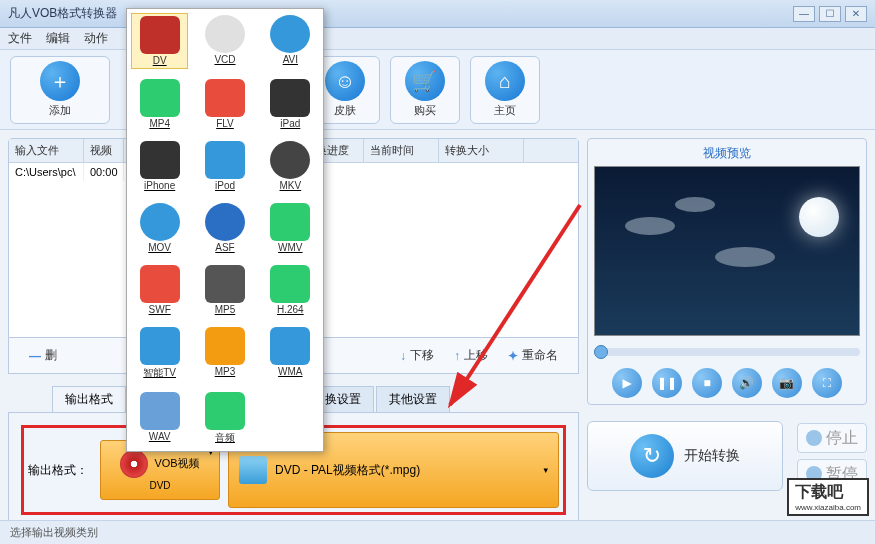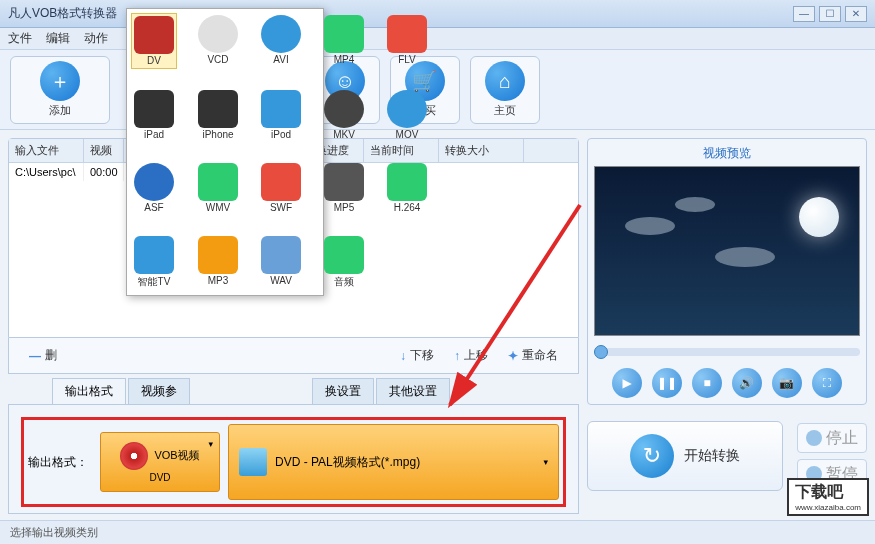--- a/index.html
+++ b/index.html
@@ -26,21 +26,21 @@
 .table-head { display:flex; background:#e6eef8; border-bottom:1px solid #c3d3e8; }
 .table-head div { padding: 4px 6px; font-size:11px; color:#333; border-right:1px solid #c3d3e8; }
 .th1{width:75px}.th2{width:40px}.th5{width:65px}.th6{width:75px}.th7{width:85px}
 .table-row { display:flex; }
 .table-row div { padding:3px 6px; font-size:11px; border-right:1px solid #eee; white-space:nowrap; overflow:hidden; }
 
 .row-actions { height:36px; border:1px solid #b8cbe2; border-top:none; background:#f5f9fe; display:flex; align-items:center; gap: 20px; padding: 0 20px; font-size:12px; color:#333; }
 .row-actions .ra { display:flex; align-items:center; gap:4px; cursor:pointer; }
 .ra-icon{color:#4a8de0;font-weight:bold;}
 
-.tabs { display:flex; margin-top:4px;padding-left:44px; }
+.tabs { display:flex; margin-top:12px;padding-left:44px; }
 .tab { padding: 4px 12px; font-size:12px; background:#dde8f5; border:1px solid #b8cbe2; border-bottom:none; margin-right:2px; cursor:pointer; }
 .tab.active{background:#f0f5fc;}
 .tab-content { border:1px solid #b8cbe2; background:#f0f5fc; padding: 12px; height: 110px; }
 
 .output-row { border: 3px solid #e02828; padding: 4px; display:flex; align-items:center; gap:8px; }
 .output-label { font-size:12px; margin-right:4px; }
 .dd1 { width: 120px; height:60px; background:linear-gradient(#ffd27a,#f5a623); border:1px solid #d48a1a; border-radius:3px; display:flex; flex-direction:column; align-items:center; justify-content:center; gap:2px; cursor:pointer; position:relative; }
 .dd1 .disc{width:28px;height:28px;border-radius:50%;background:radial-gradient(circle,#fff 15%,#c02020 18%,#e04040 60%,#8a1010);}
 .dd1 .l1{font-size:11px;}
 .dd2 { flex:1; height:76px; background:linear-gradient(#ffd27a,#f5a623); border:1px solid #d48a1a; border-radius:3px; display:flex; align-items:center; padding:0 10px; gap:8px; cursor:pointer; }
@@ -70,21 +70,21 @@
 .side-btn{width:70px;height:30px;border:1px solid #c3d3e8;border-radius:4px;background:#f5f9fe;display:flex;align-items:center;justify-content:center;gap:4px;font-size:16px;cursor:pointer;color:#999;}
 .side-btn .sc{width:16px;height:16px;border-radius:50%;background:#9ac5e8;}
 
 .statusbar { position:absolute; bottom:0; left:0; right:0; height:24px; background:#e3ecf7; border-top:1px solid #c3d3e8; display:flex; align-items:center; padding:0 10px; font-size:11px; color:#555; }
 
 .watermark { position:absolute; right:6px; bottom:28px; color:#333; font-weight:bold; font-size:16px; background:white; padding:2px 6px; border:2px solid #333; }
 .watermark small{display:block;font-size:8px;font-weight:normal;}
 
 
 .format-menu { position:absolute; left:126px; top:8px; width:198px; background:white; border:1px solid #aaa; box-shadow:2px 2px 8px rgba(0,0,0,0.3); z-index:100; padding:4px; }
-.fmt-grid { display:grid; grid-template-columns: repeat(5, 1fr); gap:19px; }
+.fmt-grid { display:grid; grid-template-columns: repeat(3, 1fr); gap:8px;text-decoration:underline; }
 .fmt-item { display:flex; flex-direction:column; align-items:center; padding:2px; cursor:pointer; }
 .fmt-icon{width:40px;height:38px;border-radius:6px;display:flex;align-items:center;justify-content:center;}
 .fmt-item.selected { background:#fff3c4; border:1px solid #e0c050; }
 .fmt-label{font-size:10px;color:#333;margin-top:1px;}
 
 
 .red-arrow{position:absolute;left:430px;top:195px;pointer-events:none;}
 </style>
 </head>
 <body>
@@ -298,20 +298,24 @@
       </div>
       <div class="fmt-item">
         <div class="fmt-icon" style="background: rgb(52, 152, 219);"></div>
         <div class="fmt-label">智能TV</div>
       </div>
       <div class="fmt-item">
         <div class="fmt-icon" style="background: rgb(243, 156, 18);"></div>
         <div class="fmt-label">MP3</div>
       </div>
       <div class="fmt-item">
+        <div class="fmt-icon" style="background: rgb(52, 152, 219);"></div>
+        <div class="fmt-label">WMA</div>
+      </div>
+      <div class="fmt-item">
         <div class="fmt-icon" style="background: rgb(106, 160, 216);"></div>
         <div class="fmt-label">WAV</div>
       </div>
       <div class="fmt-item">
         <div class="fmt-icon" style="background: rgb(46, 204, 113);"></div>
         <div class="fmt-label">音频</div>
       </div>
     </div>
 </div>
 

